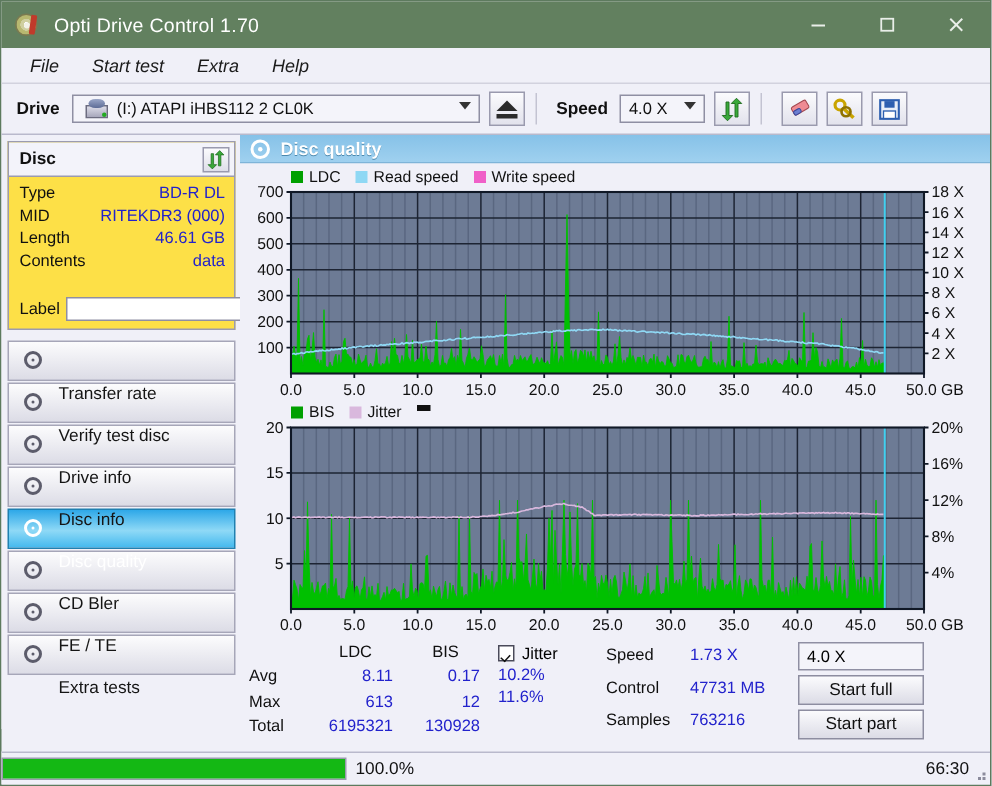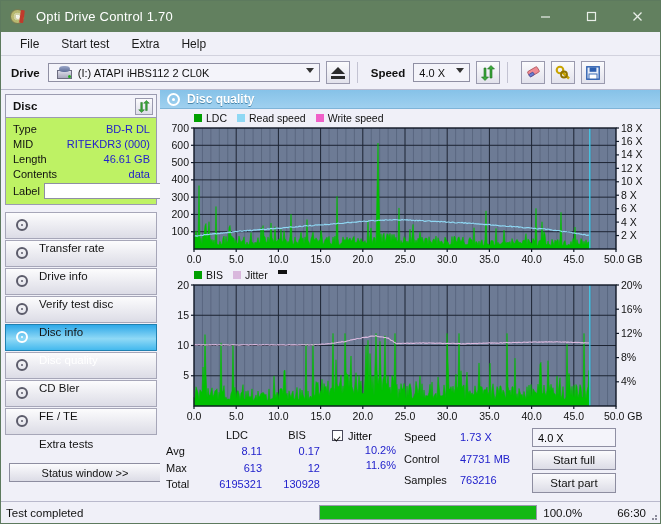--- a/index.html
+++ b/index.html
@@ -23,21 +23,21 @@
   .tb-icon .red{position:absolute;left:10px;top:2px;width:4px;height:13px;background:#c03a2b;
       transform:rotate(8deg);border-radius:1px;}
   .tb-title{color:#ffffff;font-size:13px;margin-left:8px;letter-spacing:.2px;}
   .winbtns{position:absolute;right:0;top:0;height:31px;display:flex;}
   .winbtn{width:46px;height:31px;display:flex;align-items:center;justify-content:center;
           color:#e9eee9;font-size:13px;line-height:1;}
   .winbtn.close{font-size:15px;}
   .winbtn svg{display:block;}
   
   .menubar{height:23px;background:#f0f0f8;display:flex;align-items:center;
-           padding-left:8px;border-bottom:1px solid #d2d2de;}
+           padding-left:8px;border-bottom:1px solid #d2d2de;font-style:italic;}
   .menuitem{padding:2px 11px;color:#1b1b1b;font-size:12px;}
   
   .toolbar{height:33px;background:#f0f0f8;display:flex;align-items:center;
            border-bottom:1px solid #b9b9cc;padding:0 4px;}
   .tb-label{font-weight:bold;font-size:11.5px;color:#101010;margin:0 8px 0 6px;}
   .combo{height:19px;border:1px solid #8f8fa3;background:#f4f4fa;display:flex;
          align-items:center;box-sizing:border-box;position:relative;}
   .combo .cv{padding-left:5px;font-size:11px;color:#101010;white-space:nowrap;overflow:hidden;}
   .combo .carat{position:absolute;right:5px;top:4px;width:0;height:0;
       border-left:4px solid transparent;border-right:4px solid transparent;border-top:5px solid #333;}
@@ -54,31 +54,31 @@
         margin-left:6px;display:flex;align-items:center;justify-content:center;box-sizing:border-box;}
   .sep{width:1px;height:21px;background:#c3c3d2;margin:0 7px;}
   .eject{width:0;height:0;border-left:7px solid transparent;border-right:7px solid transparent;
          border-bottom:7px solid #2b2b2b;}
   .ejectbar{width:14px;height:3px;background:#2b2b2b;margin-top:2px;}
   
   .content{display:flex;height:396px;}
   .left{width:159px;flex:0 0 auto;background:#f0f0f8;padding:4px 3px 0 4px;box-sizing:border-box;}
   .right{flex:1;background:#f0f0f8;position:relative;}
   
-  .grp{border:1px solid #9b9bb0;background:#bef264;box-sizing:border-box;}
+  .grp{border:1px solid #9b9bb0;background:#fde047;box-sizing:border-box;}
   .grp-head{height:22px;display:flex;align-items:center;justify-content:space-between;
             border-bottom:1px solid #9b9bb0;padding:0 3px 0 7px;background:#f3f3fa;}
   .grp-head b{font-size:11.5px;color:#111;}
   .refresh{width:18px;height:17px;border:1px solid #9a9aae;background:linear-gradient(#fbfbfd,#dedee9);
            display:flex;align-items:center;justify-content:center;box-sizing:border-box;}
   .disc-rows{padding:3px 6px 4px 7px;}
   .drow{display:flex;justify-content:space-between;align-items:center;height:15px;}
   .dk{color:#101010;font-size:11px;}
   .dv{color:#2222cc;font-size:11px;}
-  .labelrow{display:flex;align-items:center;gap:4px;margin-top:1px;}
+  .labelrow{display:flex;align-items:center;gap:4px;margin-top:16px;}
   .labelrow .dk{width:38px;}
   .lblinput{flex:1;height:16px;border:1px solid #8f8fa3;background:#fff;box-sizing:border-box;}
   .cdbtn{width:19px;height:18px;border:1px solid #9a9aae;background:linear-gradient(#fbfbfd,#dedee9);
          display:flex;align-items:center;justify-content:center;box-sizing:border-box;}
   .cdglyph{width:13px;height:13px;border-radius:50%;
       background:radial-gradient(circle at 50% 50%,#fff 0 16%,#e8e87a 18% 40%,#cccc45 42% 100%);
       border:1px solid #9a9a35;box-sizing:border-box;}
   
   .nav{margin-top:7px;}
   .navbtn{height:27px;margin-bottom:1px;border:1px solid #a6a6b8;
@@ -117,21 +117,21 @@
   .stats .blk{display:grid;}
   .sg1{grid-template-columns:40px 62px 58px;}
   .hdr{color:#101010;text-align:center;height:15px;line-height:15px;}
   .k{color:#101010;height:15px;line-height:15px;}
   .v{color:#2222cc;text-align:right;height:15px;line-height:15px;padding-right:6px;}
   .jit{margin-left:6px;width:66px;}
   .chkrow{display:flex;align-items:center;gap:5px;height:15px;}
   .chk{width:11px;height:11px;border:1px solid #4a4a5a;background:#fff;position:relative;box-sizing:border-box;}
   .chk:after{content:"";position:absolute;left:2px;top:4px;width:3px;height:5px;
       border:solid #111;border-width:0 1.6px 1.6px 0;transform:rotate(42deg);}
-  .jv{color:#2222cc;text-align:right;height:15px;line-height:15px;padding-right:2px;}
+  .jv{color:#2222cc;height:15px;line-height:15px;padding-right:2px;}
   .sp{margin-left:6px;display:grid;grid-template-columns:56px 68px;}
   .spk{color:#101010;height:18px;line-height:18px;}
   .spv{color:#2222cc;height:18px;line-height:18px;}
   .acts{margin-left:4px;display:flex;flex-direction:column;gap:3px;}
   .btn{width:84px;height:20px;border:1px solid #8d8da0;background:linear-gradient(#fbfbfd,#dcdce6);
        display:flex;align-items:center;justify-content:center;box-sizing:border-box;font-size:11.5px;color:#111;}
   .combo2{width:84px;height:19px;border:1px solid #8f8fa3;background:#f4f4fa;position:relative;
           display:flex;align-items:center;box-sizing:border-box;}
   .combo2 .cv{padding-left:5px;font-size:11px;}
   
@@ -284,63 +284,60 @@
           <div class="navbtn">
             <span class="navicon">
                 <span class="c"></span>
               </span>
             <span class="t">Transfer rate</span>
           </div>
           <div class="navbtn">
             <span class="navicon">
                 <span class="c"></span>
               </span>
+            <span class="t">Verify test disc</span>
+          </div>
+          <div class="navbtn">
+            <span class="navicon">
+                <span class="c"></span>
+              </span>
             <span class="t">Drive info</span>
           </div>
           <div class="navbtn">
             <span class="navicon">
                 <span class="c"></span>
               </span>
-            <span class="t">Verify test disc</span>
+            <span class="t">Disc info</span>
+          </div>
+          <div class="navbtn active">
+            <span class="navicon">
+                <span class="c"></span>
+              </span>
+            <span class="t">Disc quality</span>
           </div>
           <div class="navbtn">
             <span class="navicon">
                 <span class="c"></span>
               </span>
-            <span class="t">Disc info</span>
-          </div>
-          <div class="navbtn active">
-            <span class="navicon">
-                <span class="c"></span>
-              </span>
-            <span class="t">Disc quality</span>
+            <span class="t">CD Bler</span>
           </div>
           <div class="navbtn">
             <span class="navicon">
                 <span class="c"></span>
               </span>
-            <span class="t">CD Bler</span>
+            <span class="t">FE / TE</span>
           </div>
           <div class="navbtn">
             <span class="navicon">
                 <span class="c"></span>
               </span>
-            <span class="t">FE / TE</span>
-          </div>
-          <div class="navbtn">
-            <span class="navicon">
-                <span class="c"></span>
-              </span>
             <span class="t">Extra tests</span>
           </div>
         </div>
 
-        <div class="statuswin">
-          <span>Status window &gt;&gt;</span>
-        </div>
       </div>
     </div>
 
     <div class="right">
       <div class="panelhead">
         <span class="phicon"></span>
         <span class="t">Disc quality</span>
       </div>
 
       <div class="chartwrap">
@@ -623,21 +620,20 @@
             <span class="carat"></span>
           </div>
           <div class="btn">Start full</div>
           <div class="btn">Start part</div>
         </div>
       </div>
     </div>
   </div>
 
   <div class="statusbar">
-    <div class="sb-text">Test completed</div>
     <div class="sb-prog">
       <div class="sb-bar" id="progbar" style="width: 100%;"></div>
     </div>
     <div class="sb-pct">100.0%</div>
     <div class="sb-time">66:30</div>
     <svg class="grip" viewBox="0 0 10 10">
       <g fill="#8b8b9c">
         <rect x="7" y="7" width="2" height="2"></rect>
           <rect x="4" y="7" width="2" height="2"></rect>
         <rect x="7" y="4" width="2" height="2"></rect>

